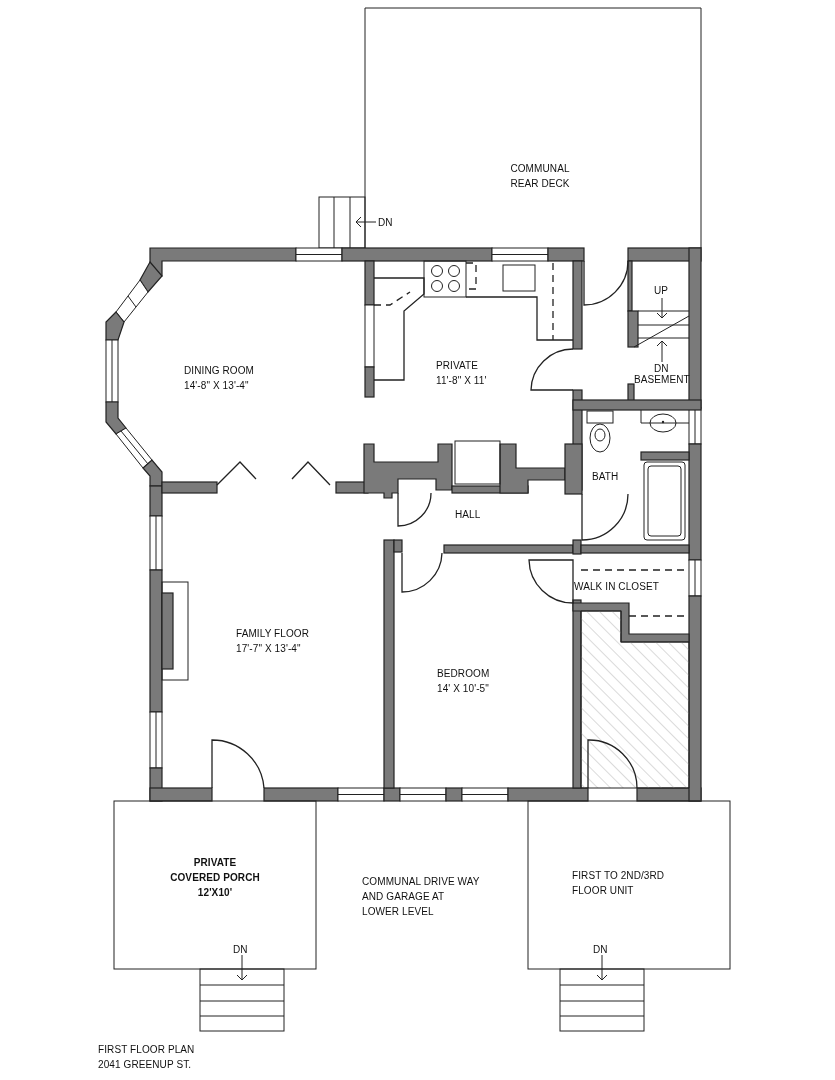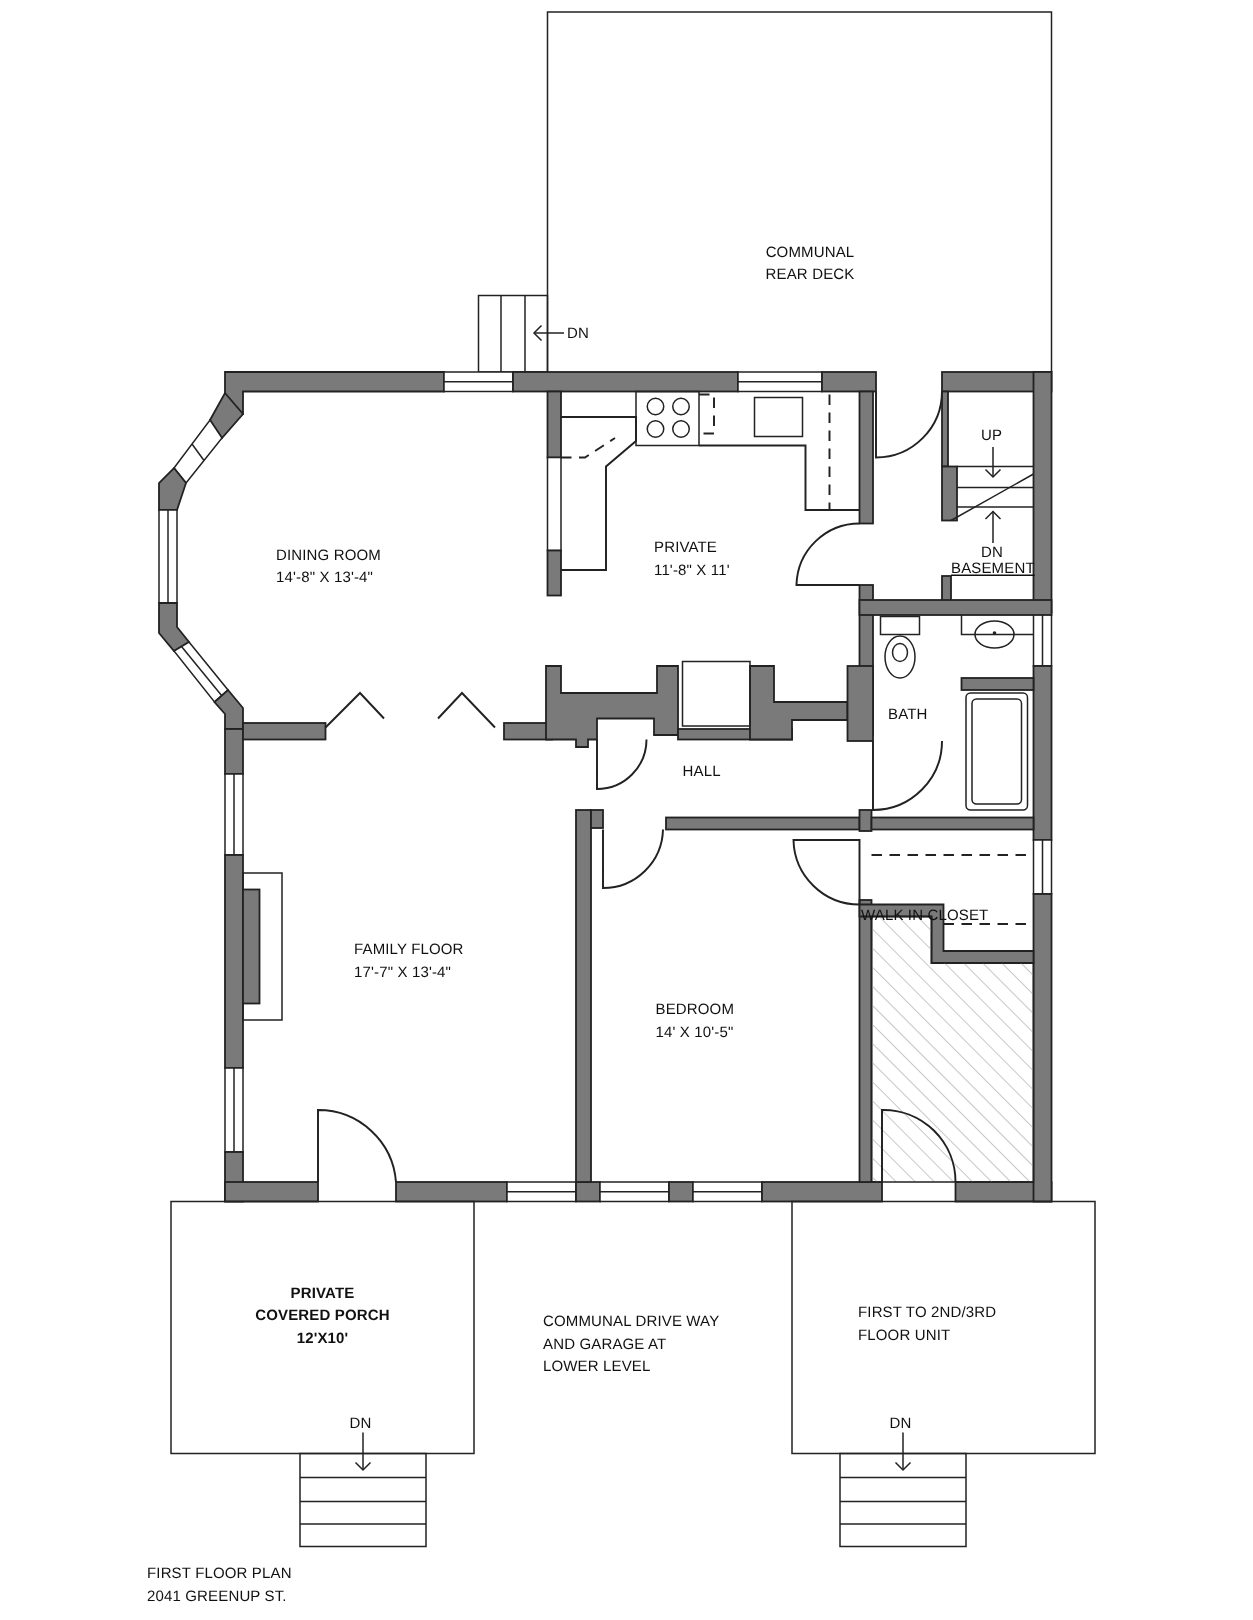--- a/index.html
+++ b/index.html
@@ -5,21 +5,21 @@
   html, body { margin: 0; padding: 0; background: #ffffff; }
   body { width: 835px; height: 1080px; position: relative; overflow: hidden; font-family: "Liberation Sans", sans-serif; }
   svg { position: absolute; left: 0; top: 0; }
   .wall { fill: #7a7a7a; stroke: #222; stroke-width: 1.2; }
   .line { fill: none; stroke: #222; stroke-width: 1.3; }
   .thin { fill: none; stroke: #222; stroke-width: 1; }
   .dash { fill: none; stroke: #222; stroke-width: 1.3; stroke-dasharray: 7 5; }
   .win { fill: #fff; stroke: #222; stroke-width: 1; }
   .lbl { position: absolute; font-size: 10px; color: #111; line-height: 15px; white-space: nowrap; letter-spacing: 0.1px; }
   .c { text-align: center; }
-  .small { font-size: 10px; line-height: 11px; text-decoration: underline; }
+  .small { font-size: 10px; line-height: 11px; }
 </style>
 </head>
 <body>
 
 <svg width="835" height="1080" viewBox="0 0 835 1080">
   <defs>
     <pattern id="hatch" patternUnits="userSpaceOnUse" width="9" height="9" patternTransform="rotate(-45)">
       <line x1="0" y1="0" x2="0" y2="9" stroke="#b5b5b5" stroke-width="1"></line>
     </pattern>
   </defs>
@@ -246,21 +246,21 @@
 <div class="lbl" style="left:236px;top:626px;">
   <div>FAMILY FLOOR</div>
   <div>17'-7" X 13'-4"</div>
 </div>
 
 <div class="lbl" style="left:437px;top:666px;">
   <div>BEDROOM</div>
   <div>14' X 10'-5"</div>
 </div>
 
-<div class="lbl" style="left:574px;top:579px;margin-top:24px;">WALK IN CLOSET</div>
+<div class="lbl" style="left:574px;top:579px;">WALK IN CLOSET</div>
 
 <div class="lbl c" style="left:140px;top:855px;width:150px;font-weight:bold;">
   <div>PRIVATE</div>
   <div>COVERED PORCH</div>
   <div>12'X10'</div>
 </div>
 <div class="lbl" style="left:233px;top:942px;">DN</div>
 
 <div class="lbl" style="left:362px;top:874px;">
   <div>COMMUNAL DRIVE WAY</div>

